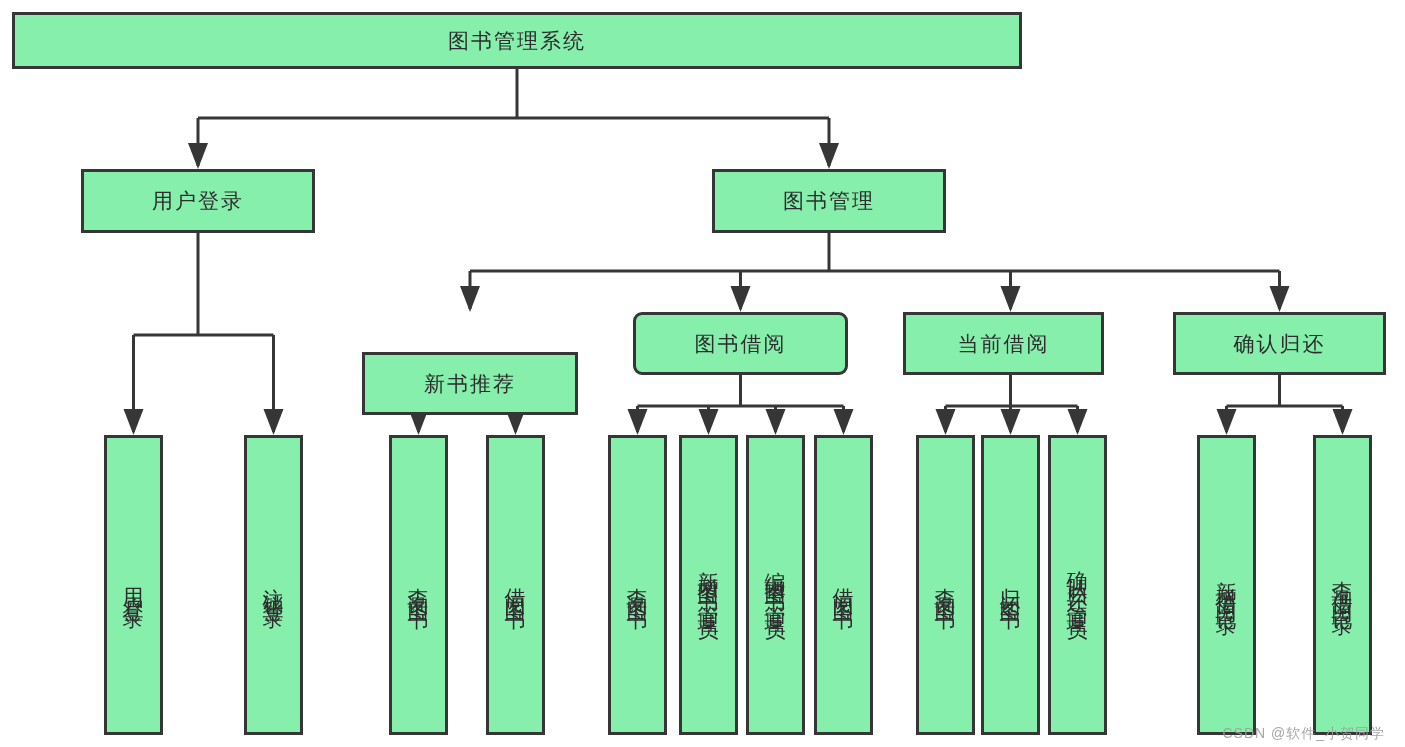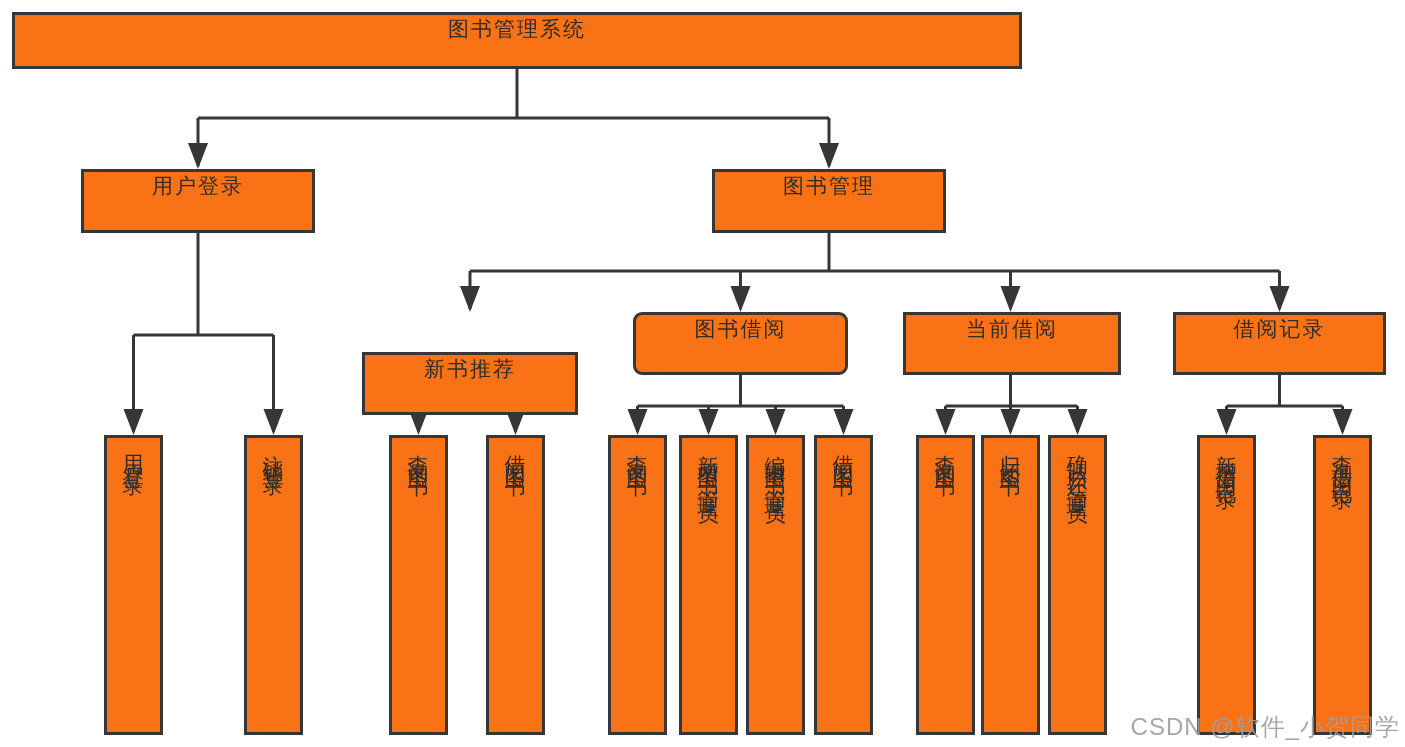--- a/index.html
+++ b/index.html
@@ -17,37 +17,37 @@
   }
   .connectors {
     position: absolute;
     left: 0; top: 0;
     width: 1405px; height: 747px;
   }
   .node {
     position: absolute;
     box-sizing: border-box;
     border: 3px solid #363636;
-    background: #f97316;
+    background: #86efac;
     display: flex;
-    align-items: flex-start;
+    align-items: center;
     justify-content: center;
     color: #2d2d2d;
     font-size: 21px;
     letter-spacing: 2px;
     text-align: center;
   }
   .root-node   { left: 12px;  top: 12px;  width: 1010px; height: 57px; }
   .lvl2        { top: 169px; width: 234px; height: 64px; }
   .n-userlogin { left: 81px;  }
   .n-bookmgmt  { left: 712px; }
   .lvl3        { top: 312px; height: 63px; }
   .n-g1 { left: 362px;  width: 216px; margin-top: 40px; }
   .n-g2 { left: 633px;  width: 215px; border-radius: 9px; }
-  .n-g3 { left: 903px;  width: 218px; }
+  .n-g3 { left: 903px;  width: 201px; }
   .n-g4 { left: 1173px; width: 213px; }
   .leaf {
     top: 435px;
     width: 59px;
     height: 300px;
     letter-spacing: 0;
   }
   .vtext {
     writing-mode: vertical-rl;
     text-orientation: mixed;
@@ -65,23 +65,23 @@
   .l-3b { left: 679px; }
   .l-3c { left: 746px; }
   .l-3d { left: 814px; }
   .l-4a { left: 916px; }
   .l-4b { left: 981px; }
   .l-4c { left: 1048px; }
   .l-5a { left: 1197px; }
   .l-5b { left: 1313px; }
   .watermark {
     position: absolute;
-    right: 5px;
+    right: 20px;
     bottom: 4px;
-    font-size: 24px;
+    font-size: 14px;
     color: rgba(158, 158, 158, 0.92);
     letter-spacing: 1px;
     z-index: 5;
     pointer-events: none;
   }
   svg path { stroke: #363636; stroke-width: 3; fill: none; }
   svg polygon { fill: #363636; stroke: none; }
 </style>
 </head>
 <body>
@@ -138,21 +138,21 @@
   <div class="node lvl3 n-g1">
     <span>新书推荐</span>
   </div>
   <div class="node lvl3 n-g2">
     <span>图书借阅</span>
   </div>
   <div class="node lvl3 n-g3">
     <span>当前借阅</span>
   </div>
   <div class="node lvl3 n-g4">
-    <span>借阅记录</span>
+    <span>确认归还</span>
   </div>
 
   <div class="node leaf l-1a">
     <span class="vtext">用户登录</span>
   </div>
   <div class="node leaf l-1b">
     <span class="vtext">注销登录</span>
   </div>
 
   <div class="node leaf l-2a">

